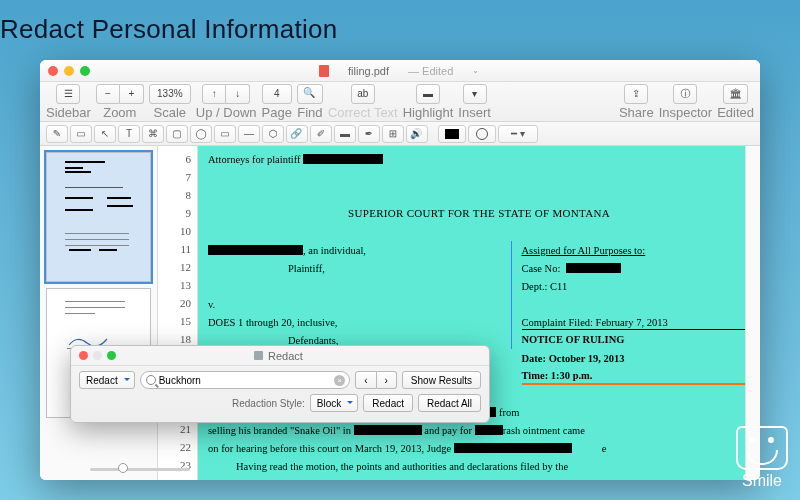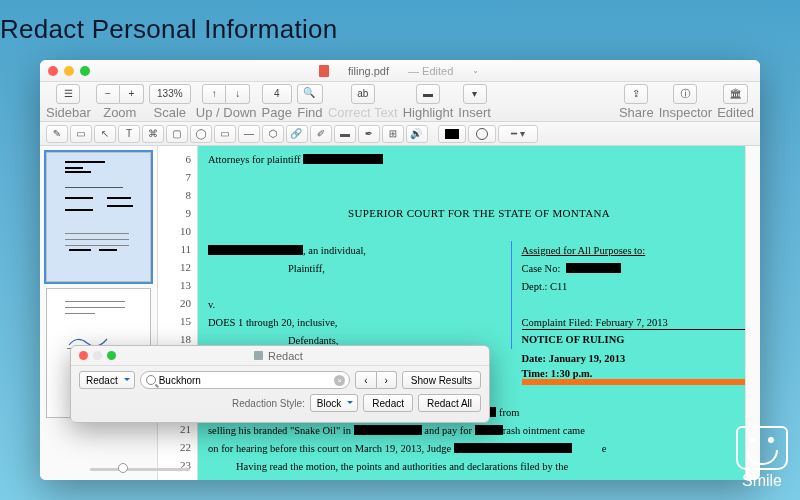--- a/index.html
+++ b/index.html
@@ -291,23 +291,23 @@
             </div>
           <div class="page-row" style="border-top:1px solid #000;margin-top:-2px;padding-top:2px">
               <span class="b">NOTICE OF RULING</span>
             </div>
         </div>
       </div>
       <div style="display:flex">
         <div style="width:56%;border-right:1px solid transparent"></div>
         <div style="width:44%;padding-left:10px">
           <div class="page-row">
-              <span class="b">Date: January 19, 2013</span>
-            </div>
-          <div class="page-row" style="border-bottom:6px solid #f97316">
+              <span class="b">Date: October 19, 2013</span>
+            </div>
+          <div class="page-row" style="border-bottom:2px solid #f97316">
               <span class="b">Time:  1:30 p.m.</span>
             </div>
         </div>
       </div>
       <div class="page-row"></div>
       <div class="page-row" style="padding-left:115px"><span>for an order prohibiting</span>&nbsp;<span class="redbar" style="width:72px"></span>&nbsp;<span>from</span></div>
       <div class="page-row"><span>selling his branded "Snake Oil" in</span>&nbsp;<span class="redbar" style="width:68px"></span>&nbsp;<span>and pay for</span>&nbsp;<span class="redbar" style="width:28px"></span><span>rash ointment came</span></div>
       <div class="page-row"><span>on for hearing before this court on March 19, 2013, Judge</span>&nbsp;<span class="redbar" style="width:118px"></span><span style="margin-left:30px">e</span></div>
       <div class="page-row" style="text-indent:28px">
           <span>Having read the motion, the points and authorities and declarations filed by the</span>

